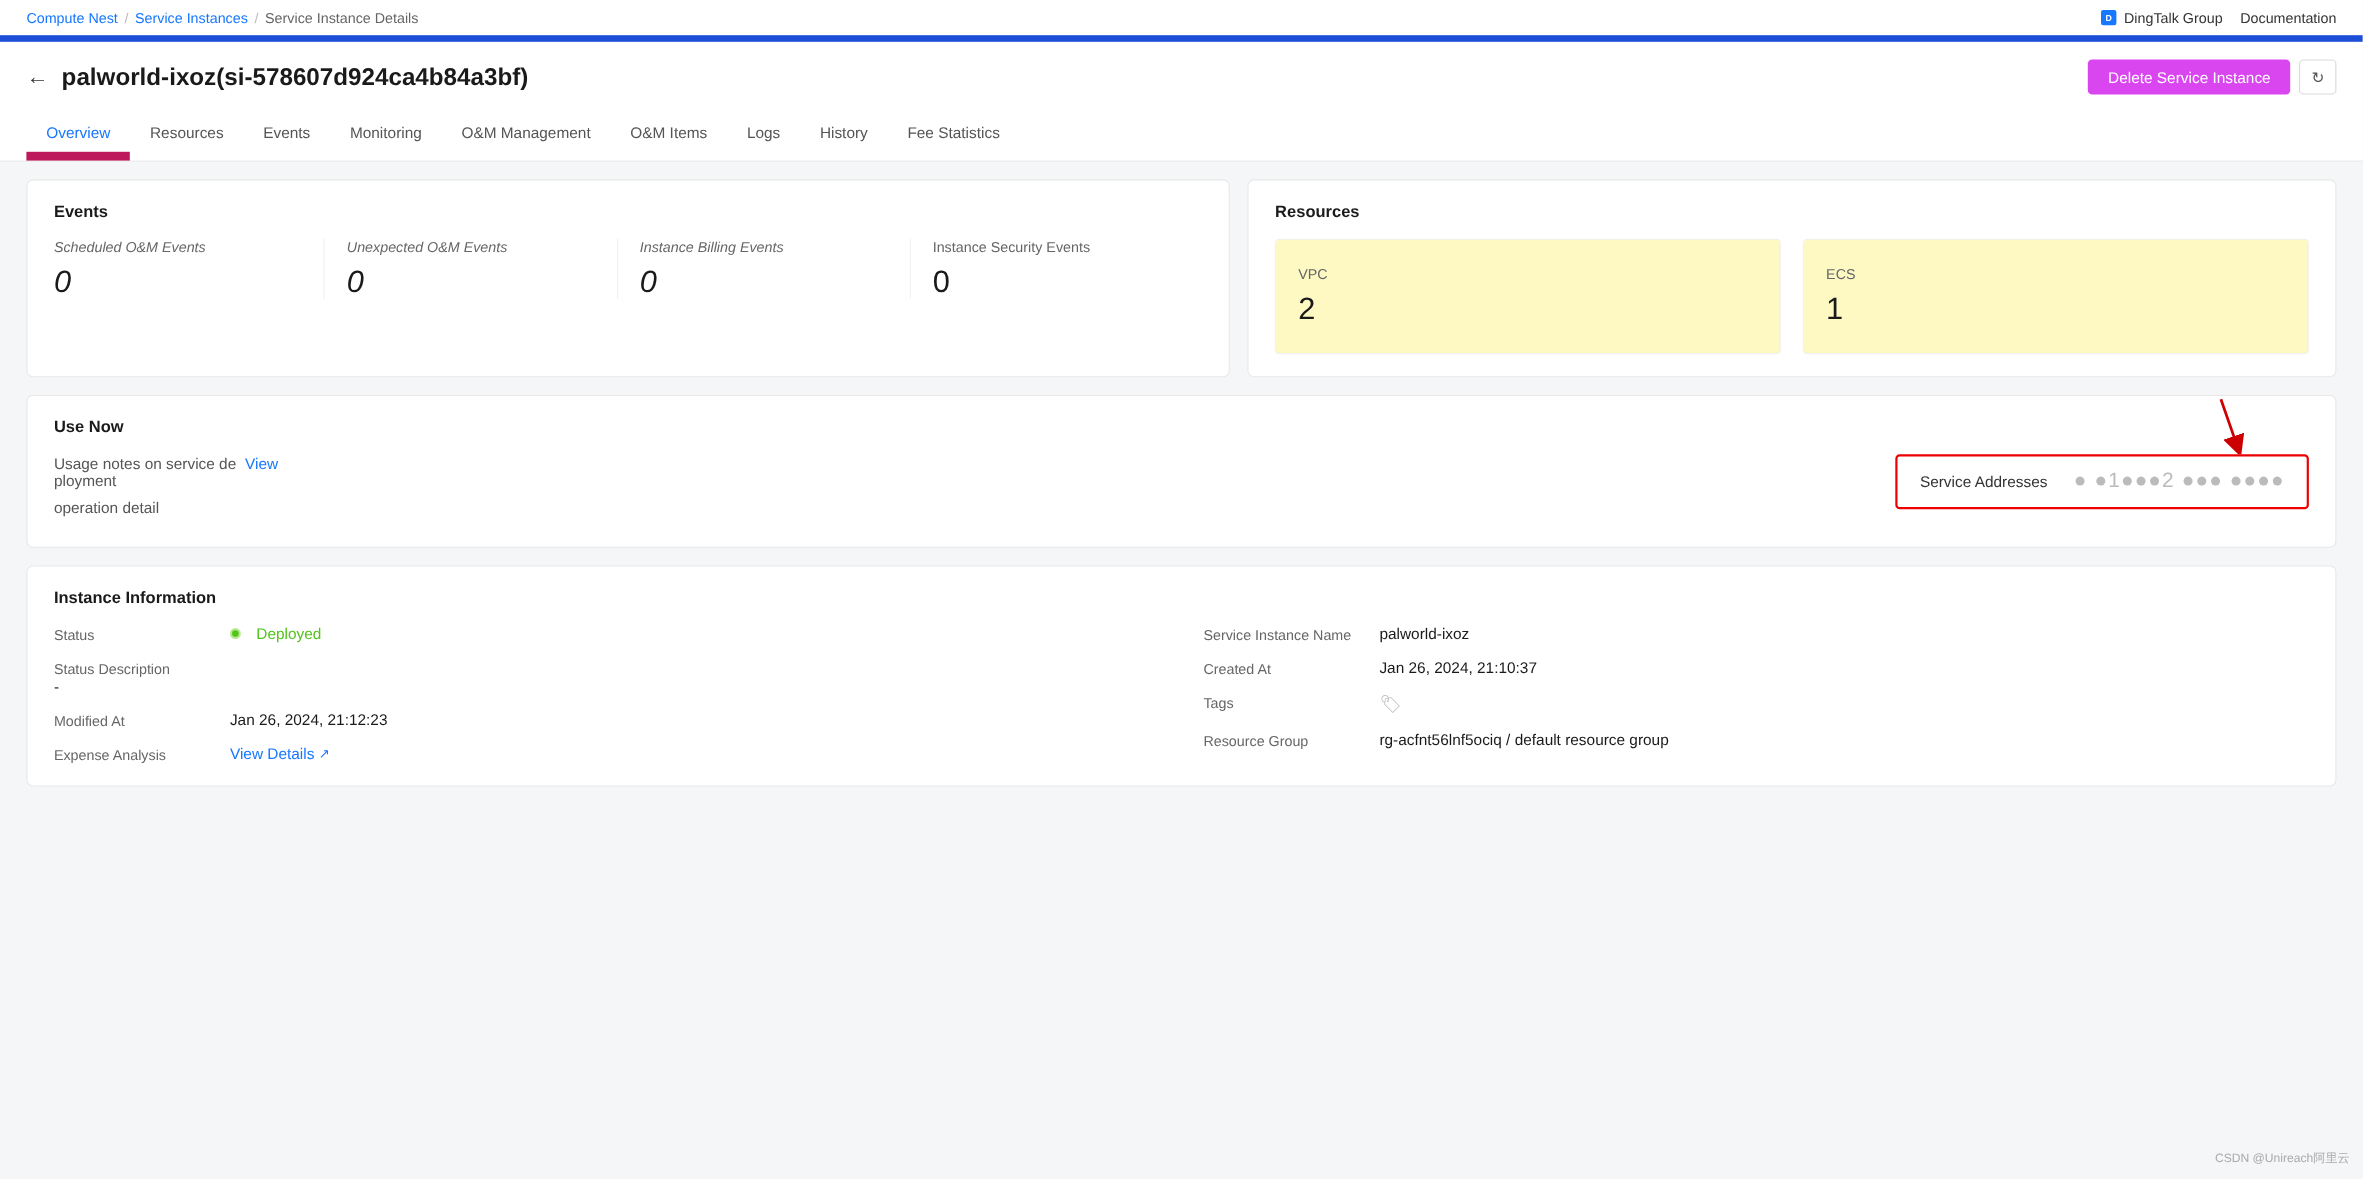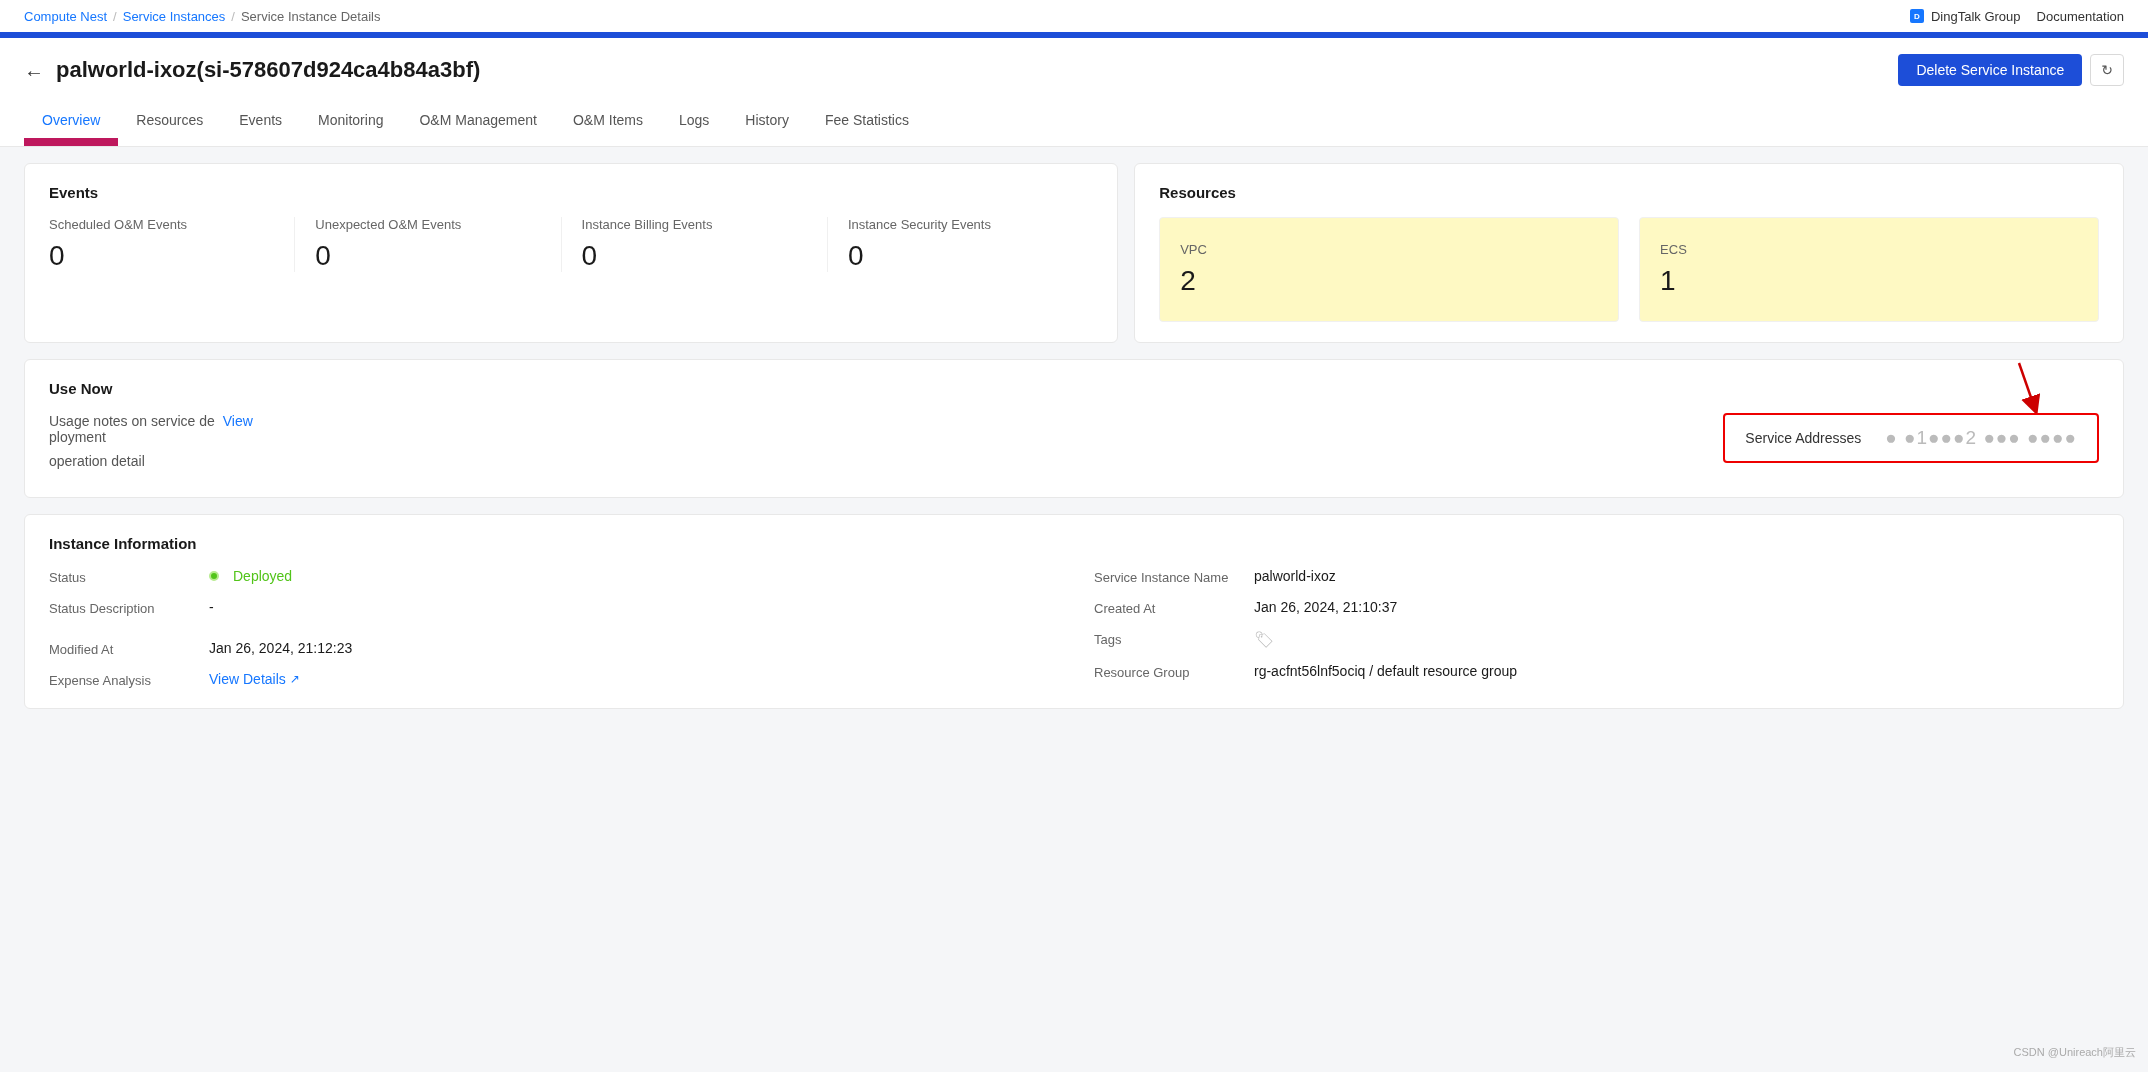--- a/index.html
+++ b/index.html
@@ -77,21 +77,21 @@
       color: #333;
       display: flex;
       align-items: center;
     }
     .header-actions {
       display: flex;
       align-items: center;
       gap: 8px;
     }
     .btn-delete {
-      background: #1d4ed8;
+      background: #d946ef;
       color: #fff;
       border: none;
       padding: 8px 18px;
       border-radius: 4px;
       font-size: 14px;
       cursor: pointer;
       font-weight: 500;
     }
     .btn-refresh {
       background: #fff;
@@ -147,20 +147,21 @@
       display: flex;
       gap: 0;
     }
     .event-item {
       flex: 1;
       padding: 0 20px 0 0;
     }
     .event-item:not(:last-child) {
       border-right: 1px solid #f0f0f0;
       margin-right: 20px;
+      font-style: italic;
     }
     .event-label {
       font-size: 13px;
       color: #666;
       margin-bottom: 8px;
     }
     .event-value {
       font-size: 28px;
       font-weight: 400;
       color: #1a1a1a;
@@ -420,21 +421,21 @@
     <div class="info-grid">
 
       <div>
         <div class="info-row" style="margin-bottom:14px;">
           <span class="info-label">Status</span>
           <span class="info-value status-deployed">
             <span class="status-dot"></span>
             <span>Deployed</span>
           </span>
         </div>
-        <div class="info-row" style="margin-bottom:24px;">
+        <div class="info-row" style="margin-bottom:14px;flex-direction:column;">
           <span class="info-label">Status Description</span>
           <span class="info-value">-</span>
         </div>
         <div class="info-row" style="margin-bottom:14px;">
           <span class="info-label">Modified At</span>
           <span class="info-value">Jan 26, 2024, 21:12:23</span>
         </div>
         <div class="info-row">
           <span class="info-label">Expense Analysis</span>
           <a class="info-link">

